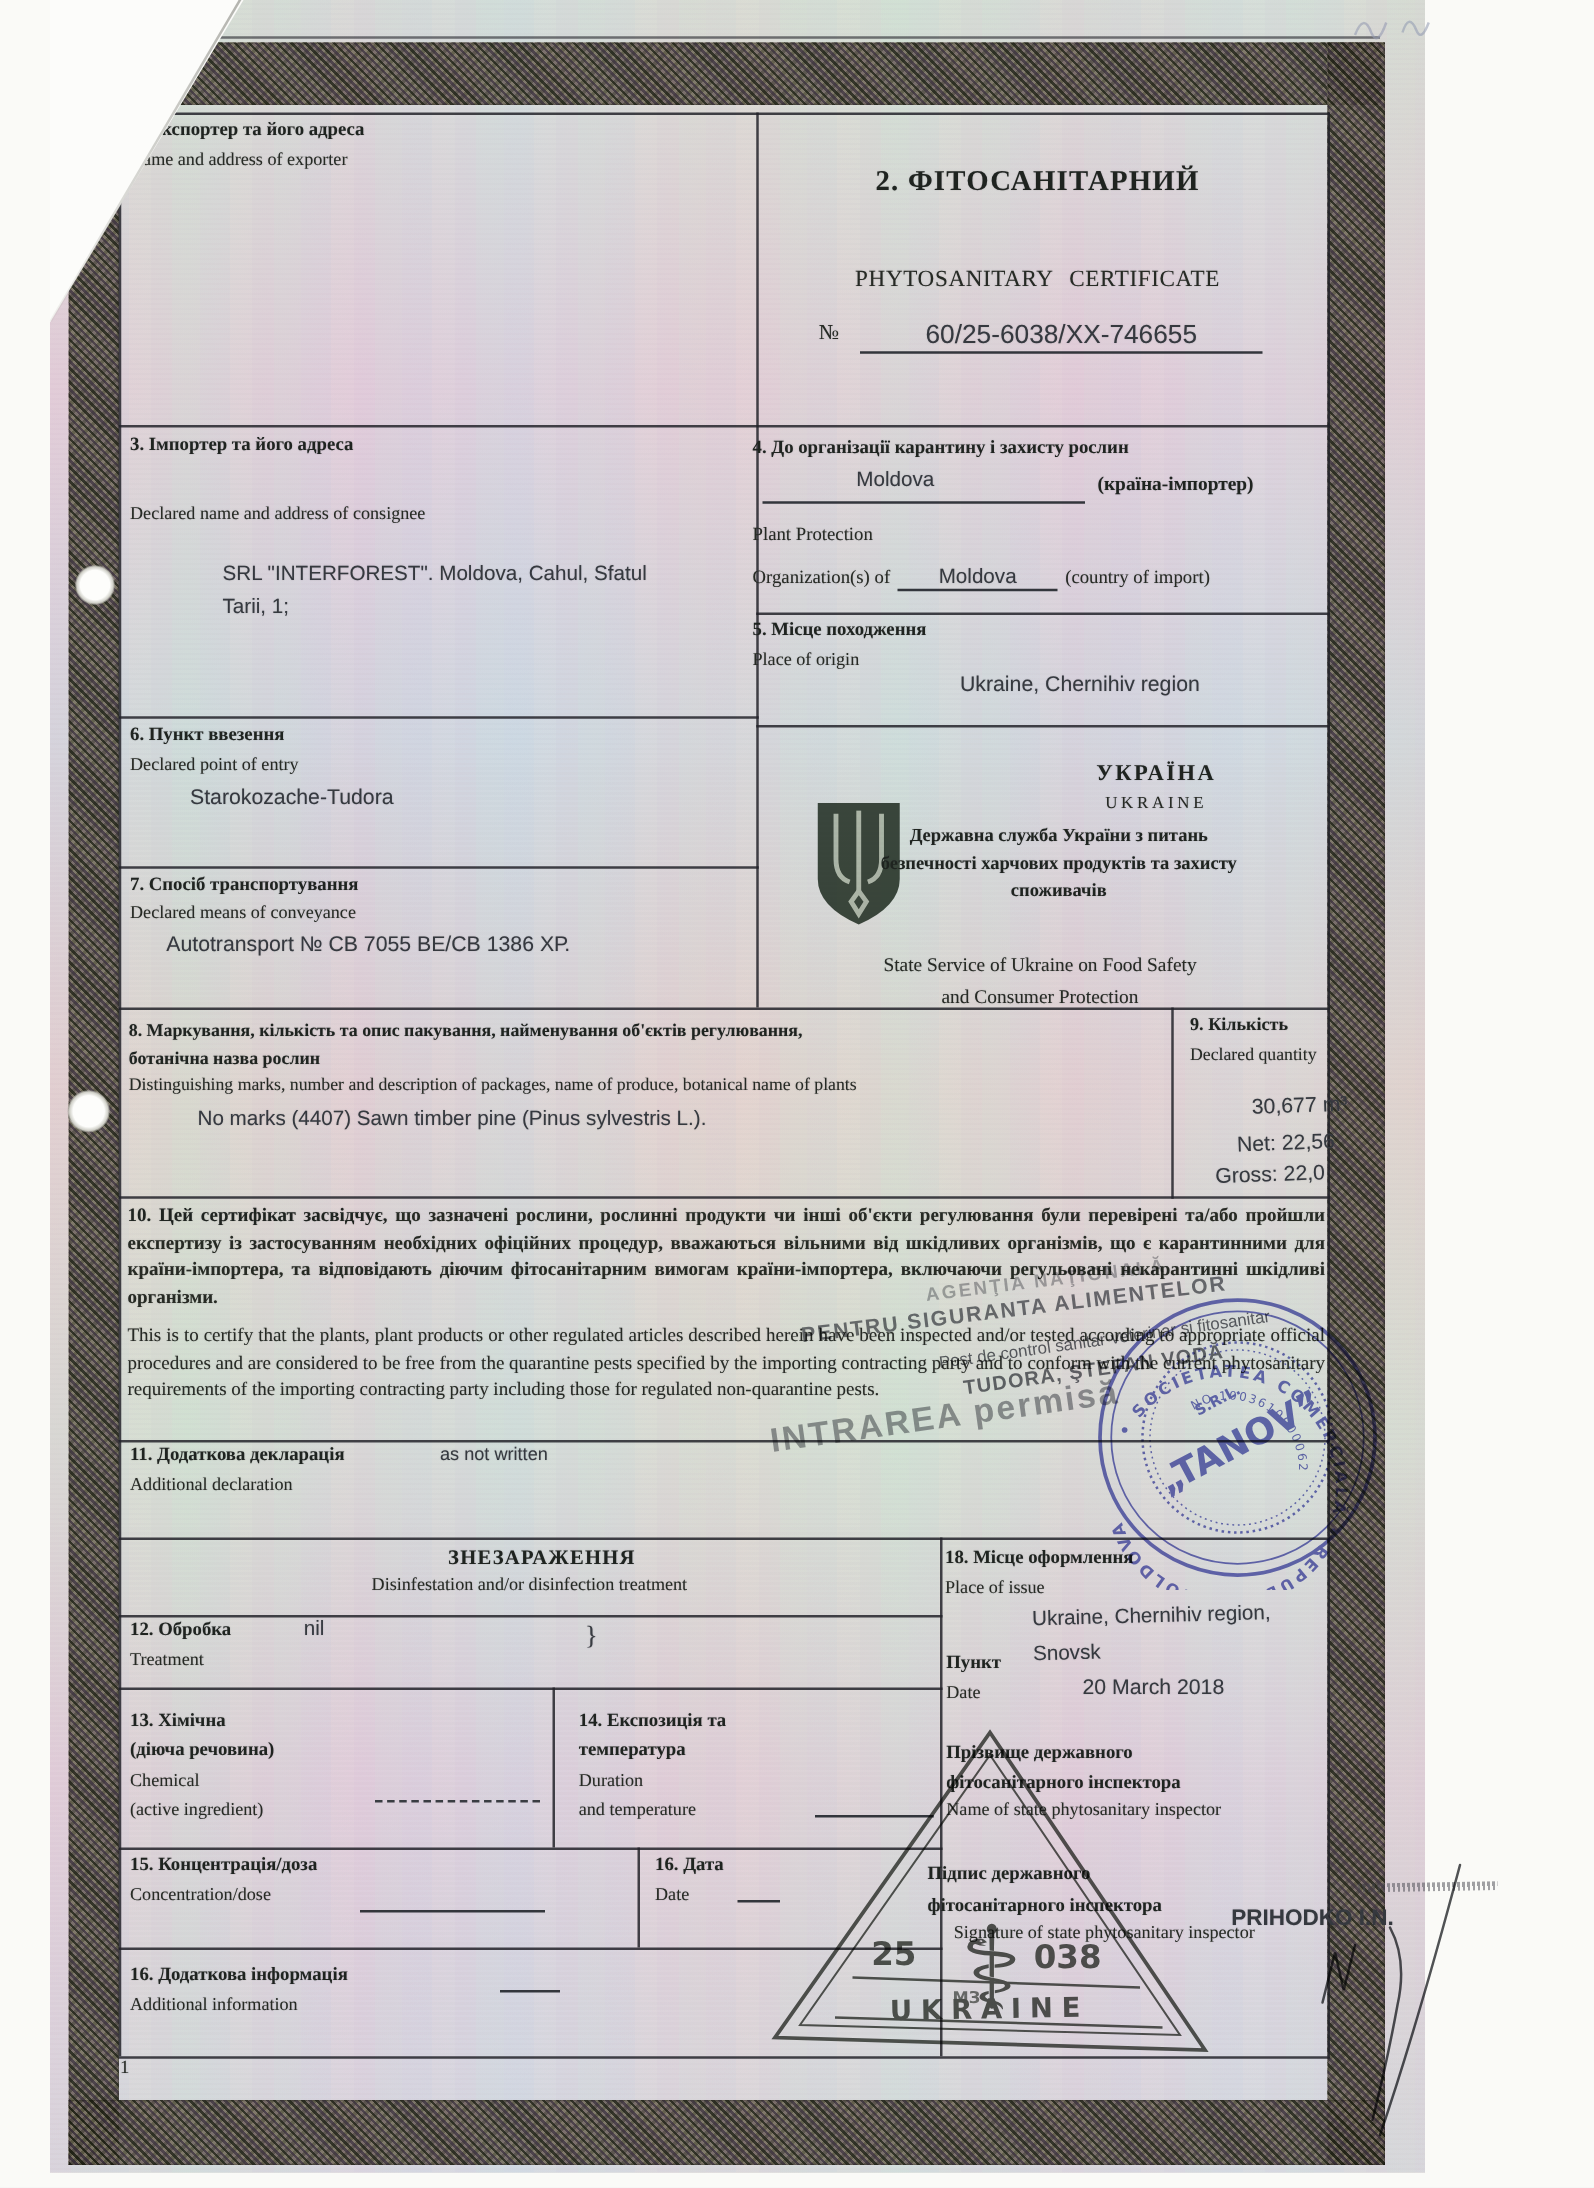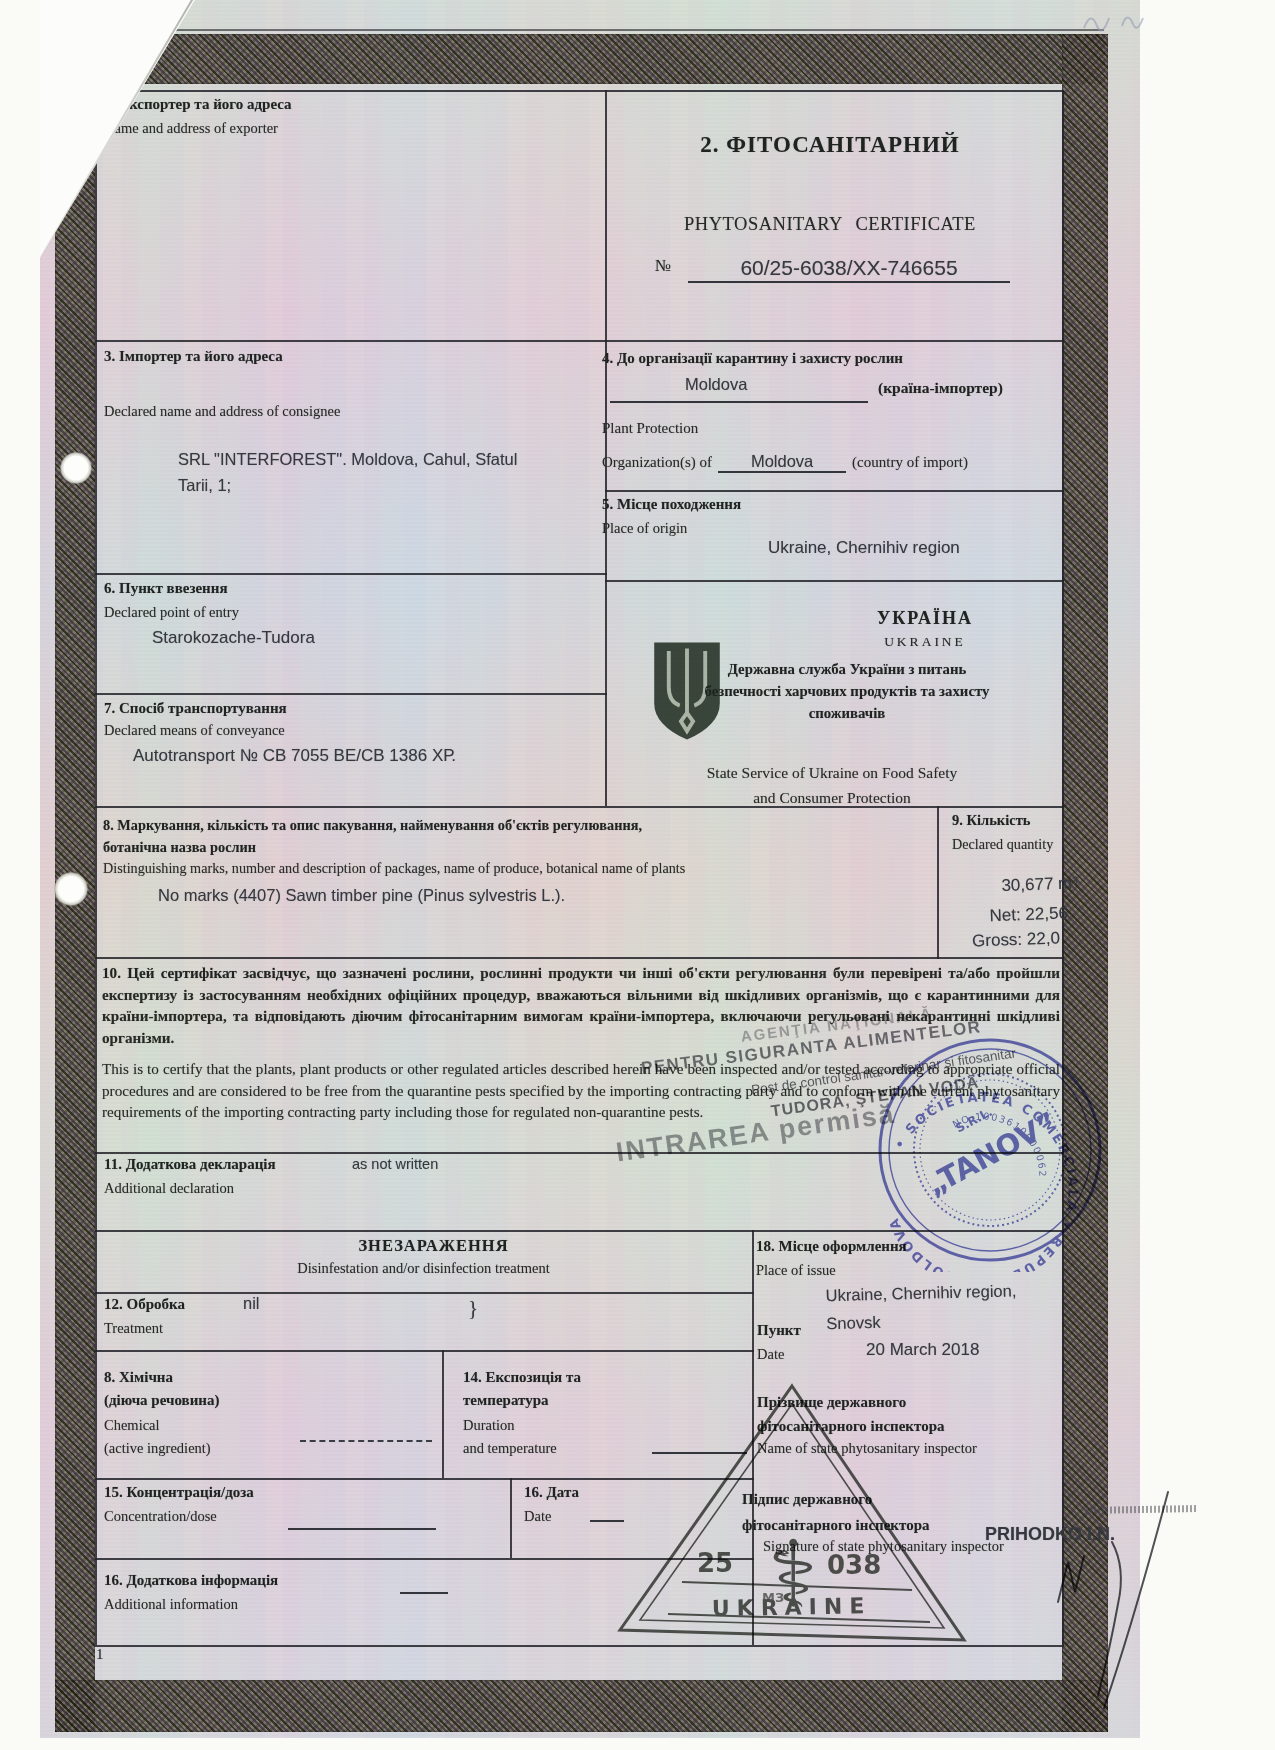--- a/index.html
+++ b/index.html
@@ -136,21 +136,21 @@
   <div class="t typed" style="left:352px;top:1156px;font-size:14.5px;">as not written</div>
   <div class="t lbe" style="left:104px;top:1180px;">Additional declaration</div>
 
   <div class="t lbl" style="left:105px;top:1236px;width:657px;text-align:center;font-size:16.5px;letter-spacing:1px;">ЗНЕЗАРАЖЕННЯ</div>
   <div class="t lbe" style="left:95px;top:1260px;width:657px;text-align:center;">Disinfestation and/or disinfection treatment</div>
 
   <div class="t lbl" style="left:104px;top:1296px;">12. Обробка</div>
   <div class="t typed" style="left:243px;top:1294px;">nil</div>
   <div class="t lbe" style="left:104px;top:1320px;">Treatment</div>
   <div class="t" style="left:468px;top:1296px;font-size:21px;color:#3a3d43;">}</div>
-  <div class="t lbl pre" style="left:104px;top:1366px;line-height:23px;">8. Хімічна
+  <div class="t lbl pre" style="left:104px;top:1366px;line-height:23px;">13. Хімічна
 (діюча речовина)</div>
   <div class="t lbe pre" style="left:104px;top:1414px;line-height:23px;">Chemical
 (active ingredient)</div>
   <div class="dash" style="left:300px;top:1440px;width:132px;"></div>
   <div class="t lbl pre" style="left:463px;top:1366px;line-height:23px;">14. Експозиція та
 температура</div>
   <div class="t lbe pre" style="left:463px;top:1414px;line-height:23px;">Duration
 and temperature</div>
   <div class="sol" style="left:652px;top:1452px;width:95px;"></div>
   <div class="t lbl" style="left:104px;top:1484px;">15. Концентрація/доза</div>

